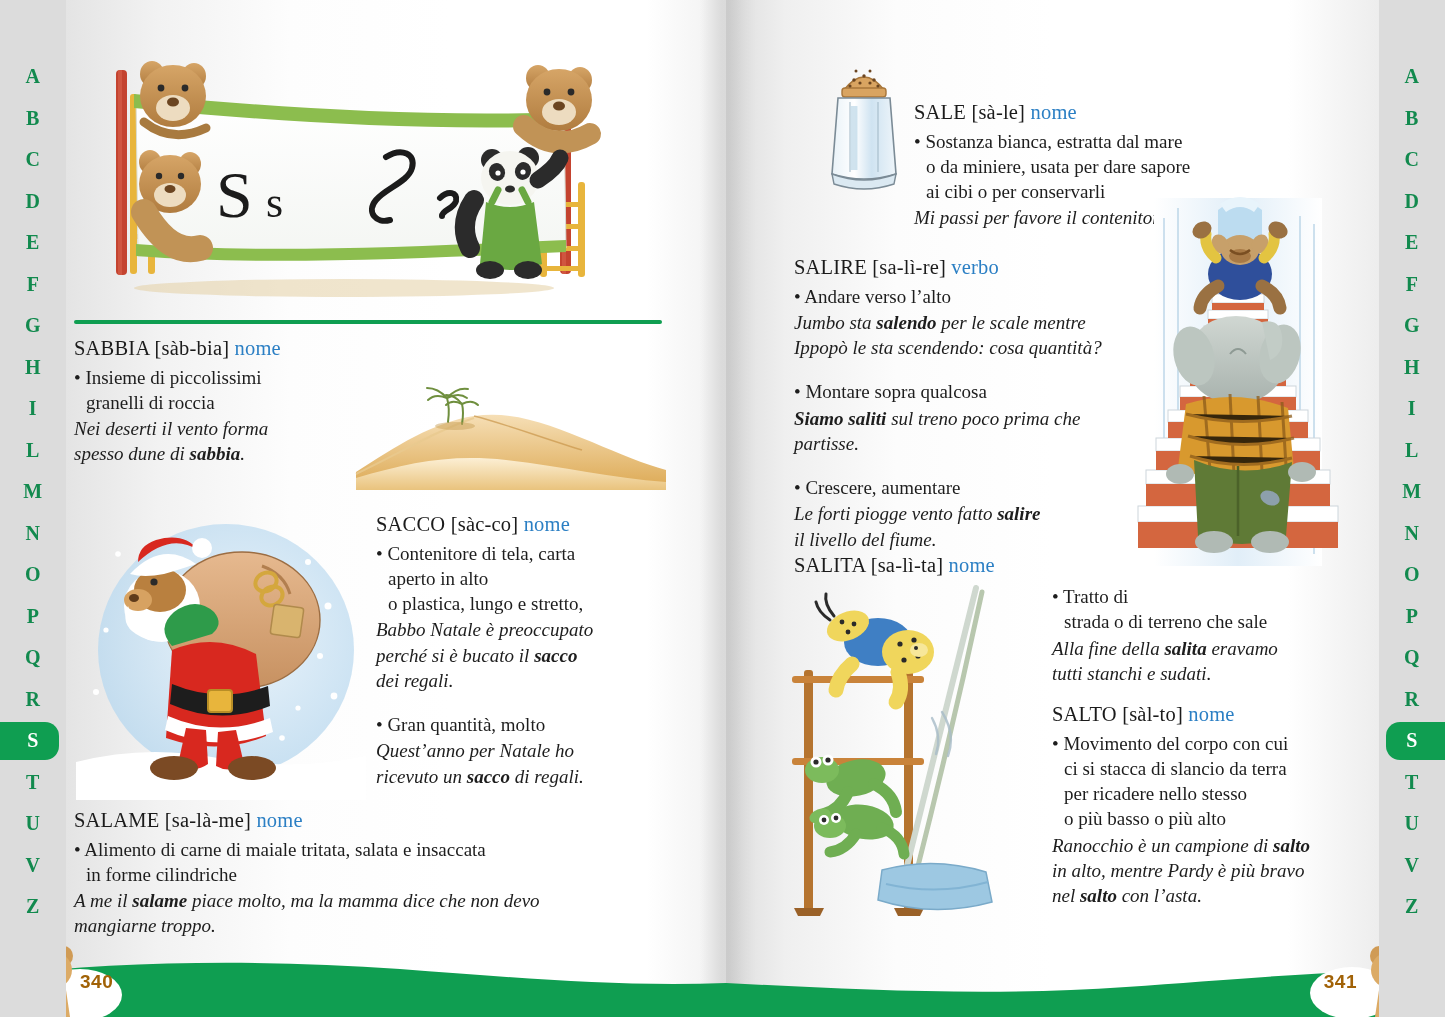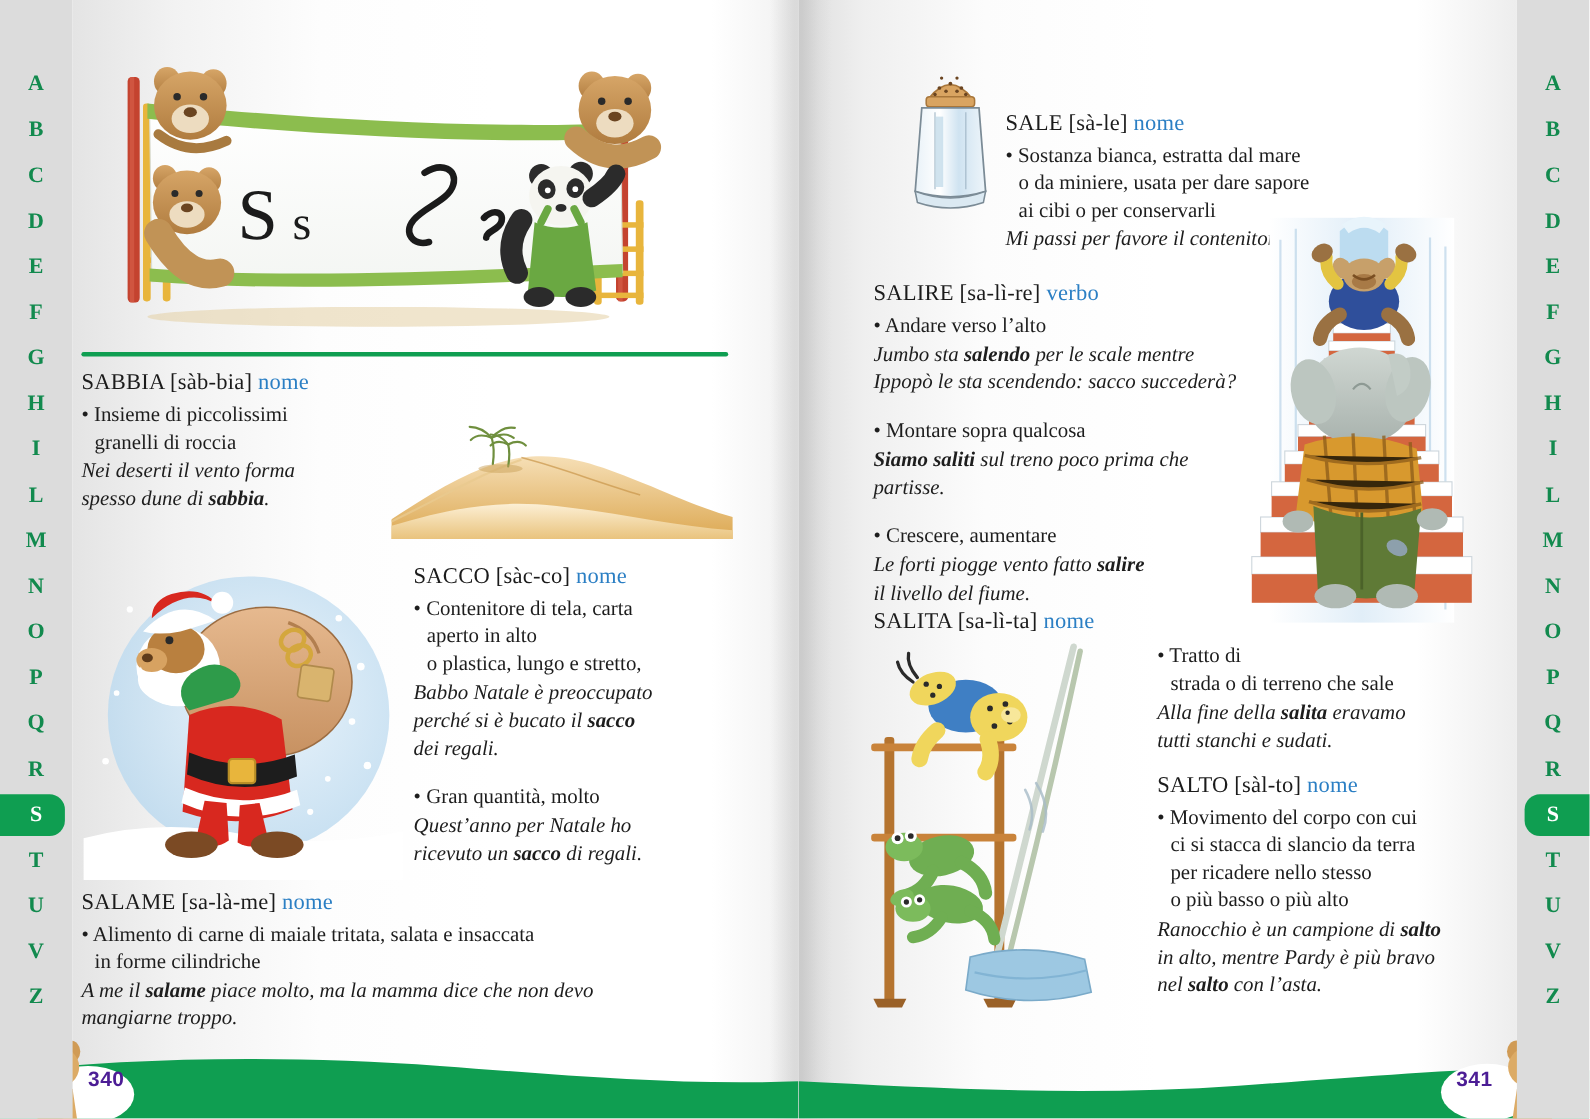--- a/index.html
+++ b/index.html
@@ -111,21 +111,21 @@
   .footer-band.left  { left: 0;  width: 726px; }
   .footer-band.right { left: 726px; width: 719px; }
   .footer-band svg { display: block; width: 100%; height: 100%; }
 
   .page-num {
     position: absolute;
     bottom: 24px;
     font-family: "Liberation Sans", "DejaVu Sans", sans-serif;
     font-weight: bold;
     font-size: 19px;
-    color: #4c1d95;
+    color: #a16207;
     z-index: 28;
     letter-spacing: .5px;
   }
   .page-num.left  { left: 80px; }
   .page-num.right { right: 88px; }
 
   
   .entry { position: absolute; }
 
   .headword {
@@ -594,21 +594,21 @@
     <div class="entry" style="left:68px; top:234px; width:340px;margin-top:21px;">
       <div class="headword">
         <span>SALIRE</span>
         <span>[sa-lì-re]</span>
         <span class="pos">verbo</span>
       </div>
       <div class="sense">
         <span class="def">• Andare verso l’alto</span>
         <span class="ex">
           <span>Jumbo sta </span><b>salendo</b><span> per le scale mentre</span><br>
-          <span>Ippopò le sta scendendo: sacco succederà?</span>
+          <span>Ippopò le sta scendendo: cosa quantità?</span>
         </span>
       </div>
       <div class="sense">
         <span class="def">• Montare sopra qualcosa</span>
         <span class="ex">
           <b>Siamo saliti</b><span> sul treno poco prima che</span><br>
           <span>partisse.</span>
         </span>
       </div>
       <div class="sense">

